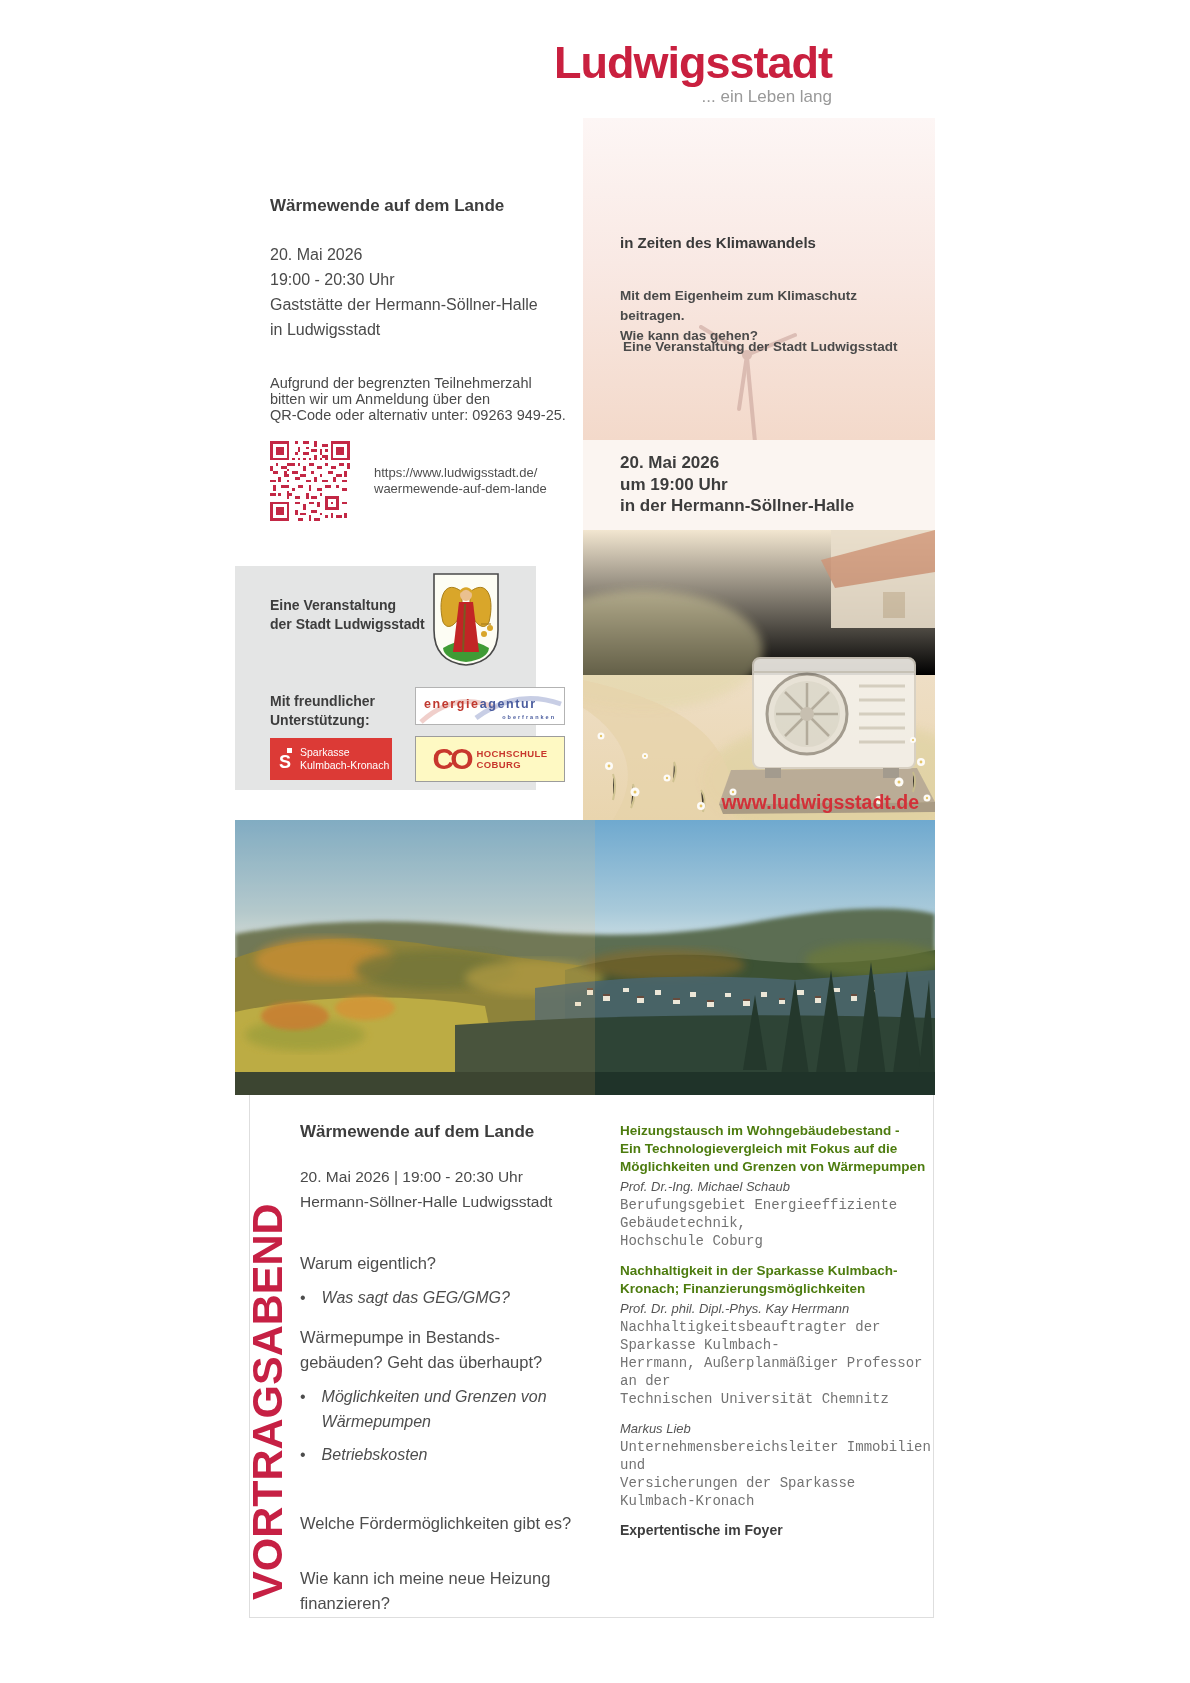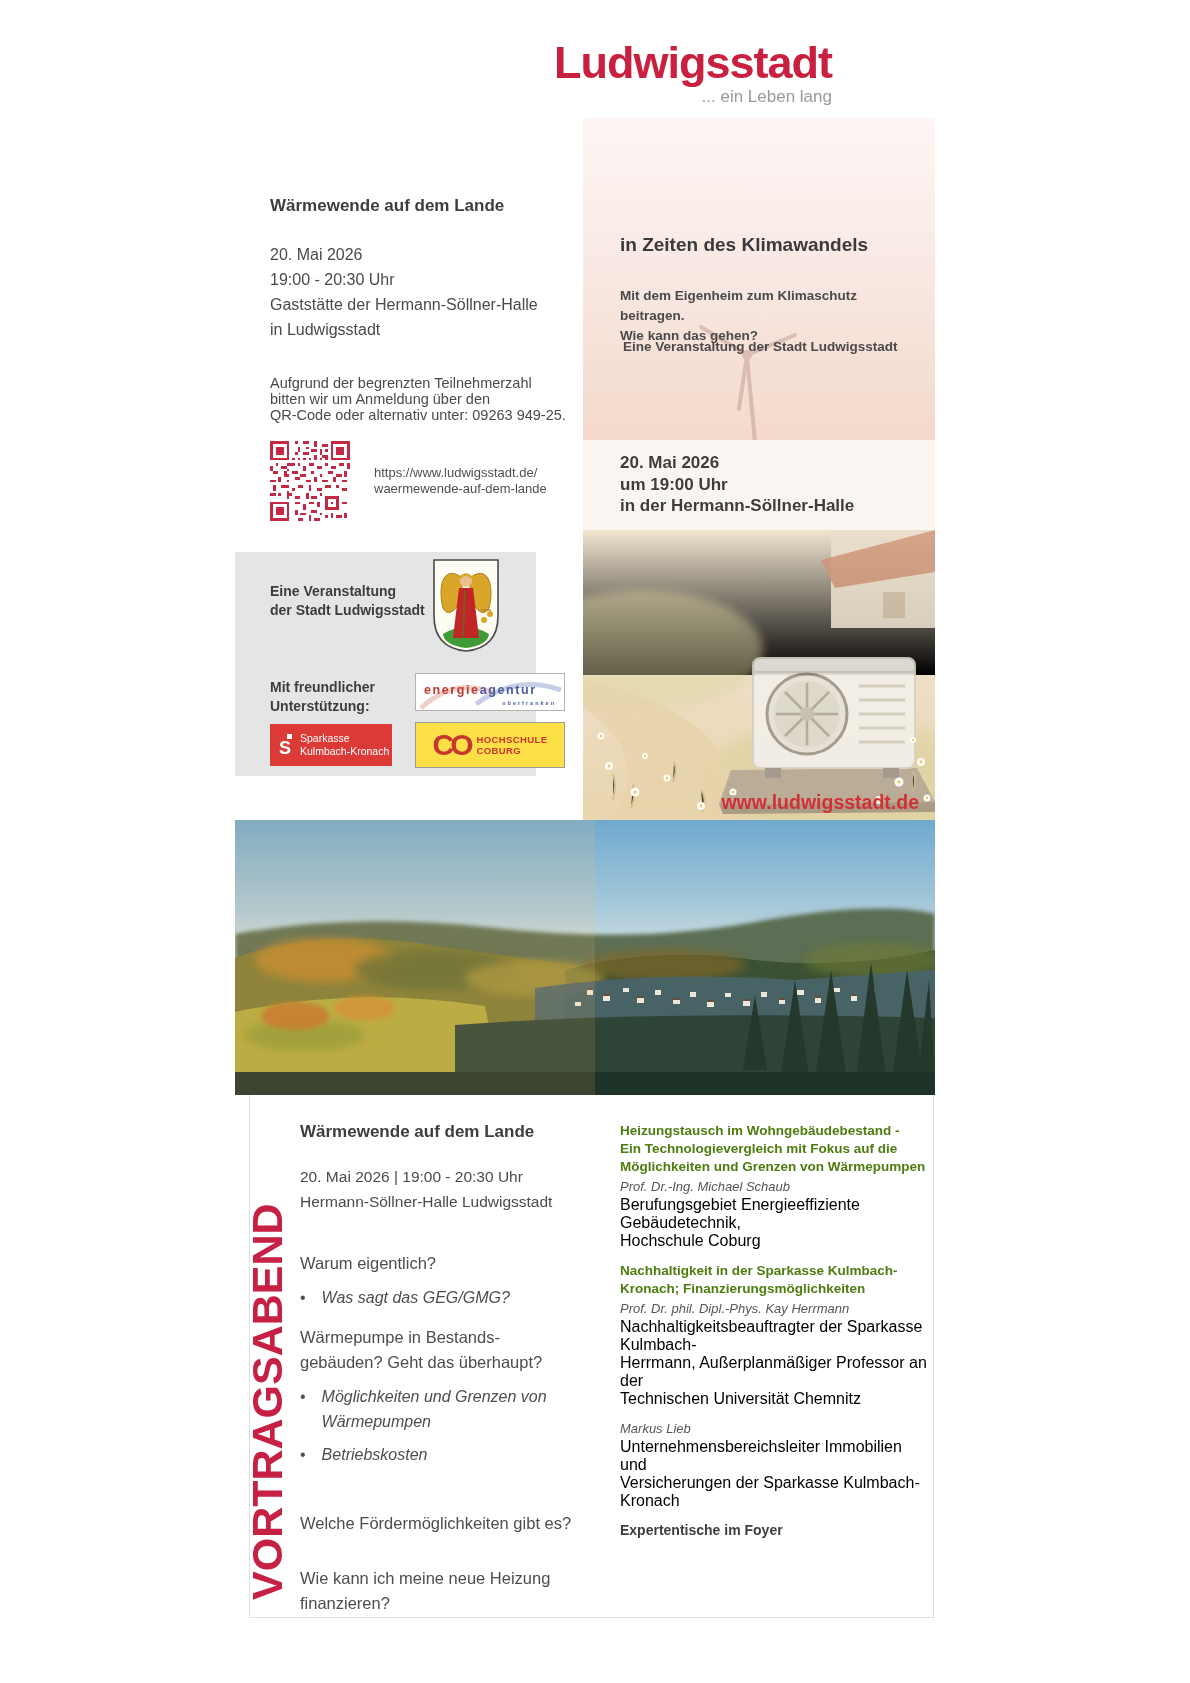--- a/index.html
+++ b/index.html
@@ -15,40 +15,40 @@
   
   .col-left{position:absolute;left:270px;top:196px;width:302px;}
   .h-left{font-size:17px;font-weight:700;color:#3d3d3d;margin:0 0 26px;}
   .event{font-size:16px;line-height:25px;color:#4a4a4a;margin-bottom:33px;}
   .note{font-size:14.5px;line-height:16px;color:#4a4a4a;margin-bottom:15px;}
   .qr-row{display:flex;align-items:center;gap:24px;}
   .qr{width:80px;height:86px;flex:0 0 auto;}
   .qr-url{font-size:13px;line-height:16px;color:#4f4f4f;}
 
   
-  .gray-panel{position:absolute;left:235px;top:552px;width:301px;height:224px;background:#e4e5e5;}
+  .gray-panel{position:absolute;left:235px;top:566px;width:301px;height:224px;background:#e4e5e5;}
   .org-label{position:absolute;left:35px;top:30px;font-size:14px;font-weight:700;line-height:19px;color:#3d3d3d;}
   .crest{position:absolute;left:196px;top:6px;width:70px;height:95px;}
   .support-label{position:absolute;left:35px;top:126px;font-size:14px;font-weight:700;line-height:19px;color:#3d3d3d;}
   .box-ea{position:absolute;left:180px;top:121px;width:150px;height:38px;background:#fff;border:1px solid #b3b3b3;box-sizing:border-box;overflow:hidden;}
   .ea-line{position:absolute;left:8px;top:9px;font-size:12.5px;font-weight:700;letter-spacing:1.6px;}
   .ea-red{color:#c0392f;} .ea-blue{color:#4a5c9e;}
   .ea-sub{position:absolute;right:8px;bottom:4px;font-size:5.5px;letter-spacing:2px;color:#4a5c9e;font-weight:700;}
   .ea-swirl{position:absolute;inset:0;}
   .box-sk{position:absolute;left:35px;top:172px;width:122px;height:42px;background:#dc3a36;color:#fff;display:flex;align-items:center;gap:6px;padding-left:9px;box-sizing:border-box;}
   .sk-text{font-size:10.5px;line-height:13px;}
-  .box-hc{position:absolute;left:180px;top:170px;width:150px;height:46px;background:#fde047;border:1px solid #9c9c9c;box-sizing:border-box;display:flex;align-items:center;justify-content:center;gap:7px;}
+  .box-hc{position:absolute;left:180px;top:170px;width:150px;height:46px;background:#fef9c3;border:1px solid #9c9c9c;box-sizing:border-box;display:flex;align-items:center;justify-content:center;gap:7px;}
   .hc-mark{font-size:30px;font-weight:800;color:#c8372d;letter-spacing:-4px;line-height:30px;}
   .hc-text{font-size:9.5px;font-weight:700;color:#c8372d;line-height:11px;letter-spacing:.4px;}
 
   
   .pink-panel{position:absolute;left:583px;top:118px;width:352px;height:322px;
       background:linear-gradient(180deg,#fdf6f5 0%,#f9e9e4 45%,#f3d9ca 100%);}
   .r-title{position:absolute;left:37px;top:72px;font-size:31px;font-weight:700;color:#3a3a3a;letter-spacing:-.5px;}
-  .r-sub{position:absolute;left:37px;top:116px;font-size:19px;font-weight:600;color:#3a3a3a;}
+  .r-sub{position:absolute;left:37px;top:116px;font-size:15px;font-weight:600;color:#3a3a3a;}
   .r-intro{position:absolute;left:37px;top:168px;font-size:13.5px;font-weight:700;line-height:20px;color:#4a4a4a;width:300px;}
   .r-org{position:absolute;left:40px;top:221px;font-size:13.5px;font-weight:700;color:#4a4a4a;}
   .turbine{position:absolute;left:60px;bottom:-2px;opacity:.5;}
   .date-strip{position:absolute;left:583px;top:440px;width:352px;height:90px;background:#fbf5f1;box-sizing:border-box;padding:12px 0 0 37px;font-size:17px;font-weight:700;line-height:21.5px;color:#3d3d3d;}
   .heatpump{position:absolute;left:583px;top:530px;width:352px;height:290px;overflow:hidden;}
   .site-url{position:absolute;right:16px;bottom:6px;font-size:19.5px;font-weight:700;color:#d23038;}
 
   
   .panorama{position:absolute;left:235px;top:820px;width:700px;height:275px;overflow:hidden;}
 
@@ -61,21 +61,21 @@
   .p2-q{font-size:16.5px;line-height:25px;color:#4d4d4d;margin-bottom:9px;}
   .p2-bullets{margin-bottom:15px;}
   .bullet{display:flex;gap:16px;font-size:16px;font-style:italic;line-height:25px;color:#4d4d4d;margin-bottom:8px;}
   .bullet::before{content:"•";font-style:normal;color:#4d4d4d;}
   .gap-lg{margin-bottom:44px;}
   .p2-right{position:absolute;left:620px;top:1122px;width:312px;}
   .t-welcome{font-size:13.5px;font-weight:700;line-height:18.5px;color:#3d3d3d;margin-bottom:20px;}
   .talk{margin-bottom:12px;}
   .t-title{font-size:13.5px;font-weight:700;line-height:18px;color:#4d7c0f;}
   .t-speaker{font-size:13px;font-style:italic;line-height:18px;color:#555;margin-top:2px;}
-  .t-desc{font-size:16px;line-height:18px;color:#000000;}
+  .t-desc{font-size:14px;line-height:18px;color:#737373;font-family:Liberation Mono, monospace;}
   .t-footer{font-size:14px;font-weight:700;color:#3d3d3d;margin-top:8px;}
 </style>
 </head>
 <body>
 
 <div class="canvas">
 
   <div class="logo">
     <div class="logo-title">Ludwigsstadt</div>
     <div class="logo-tag">... ein Leben lang</div>

